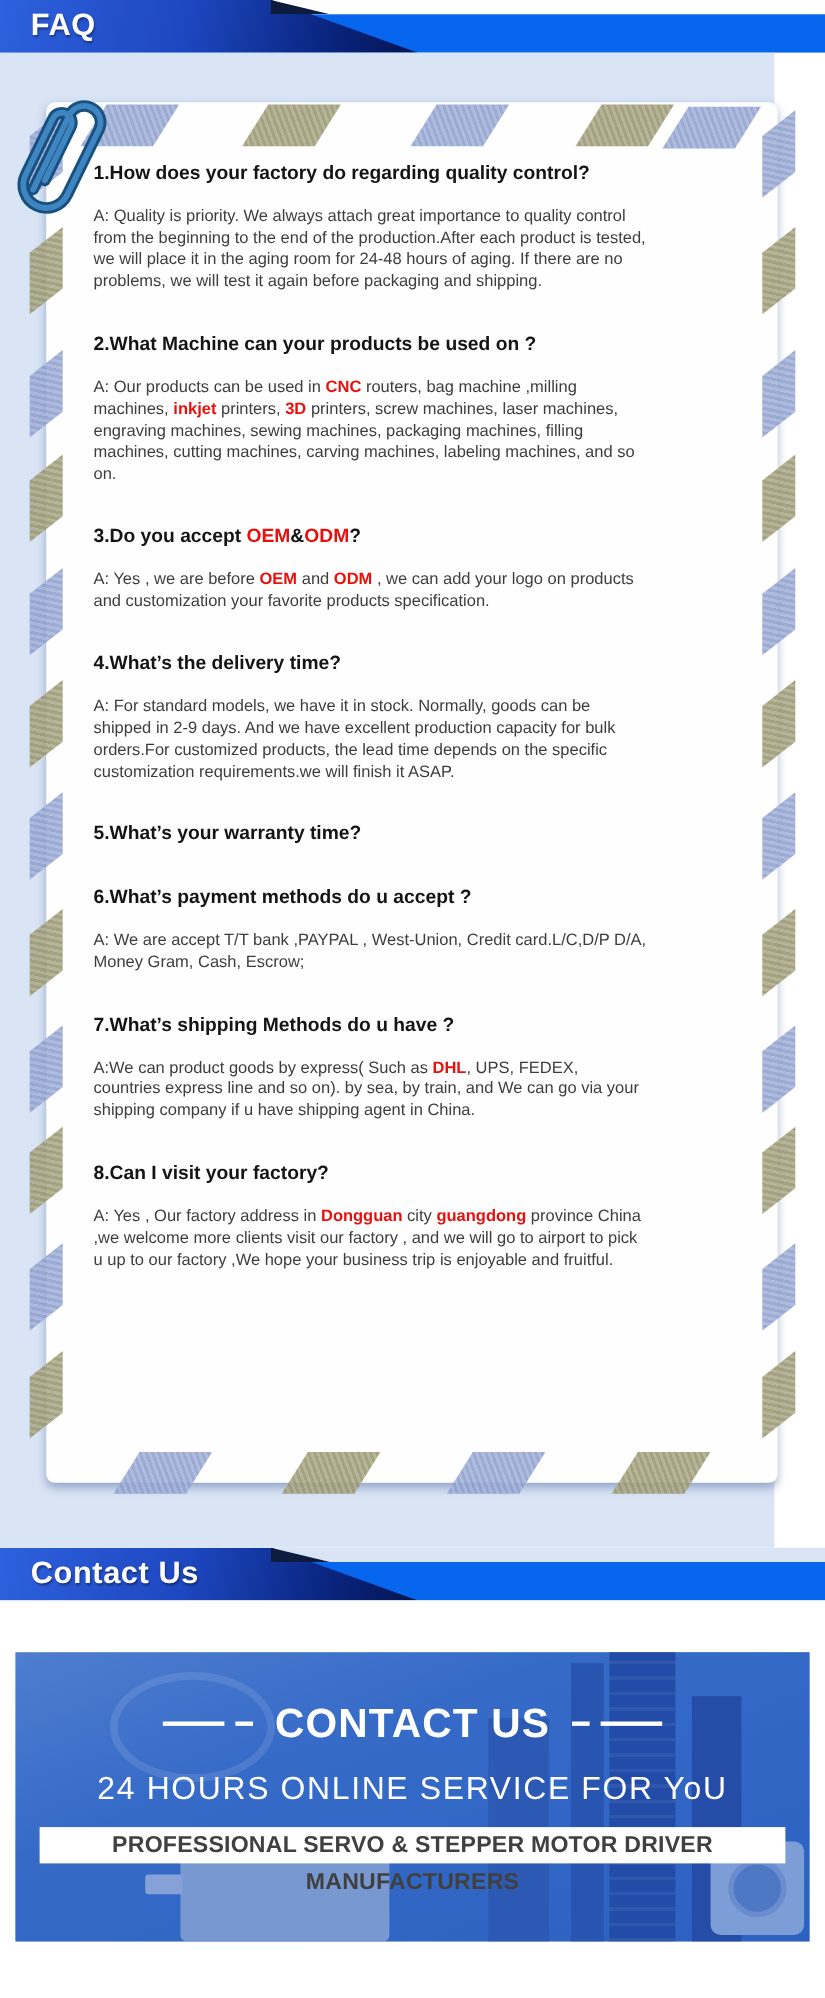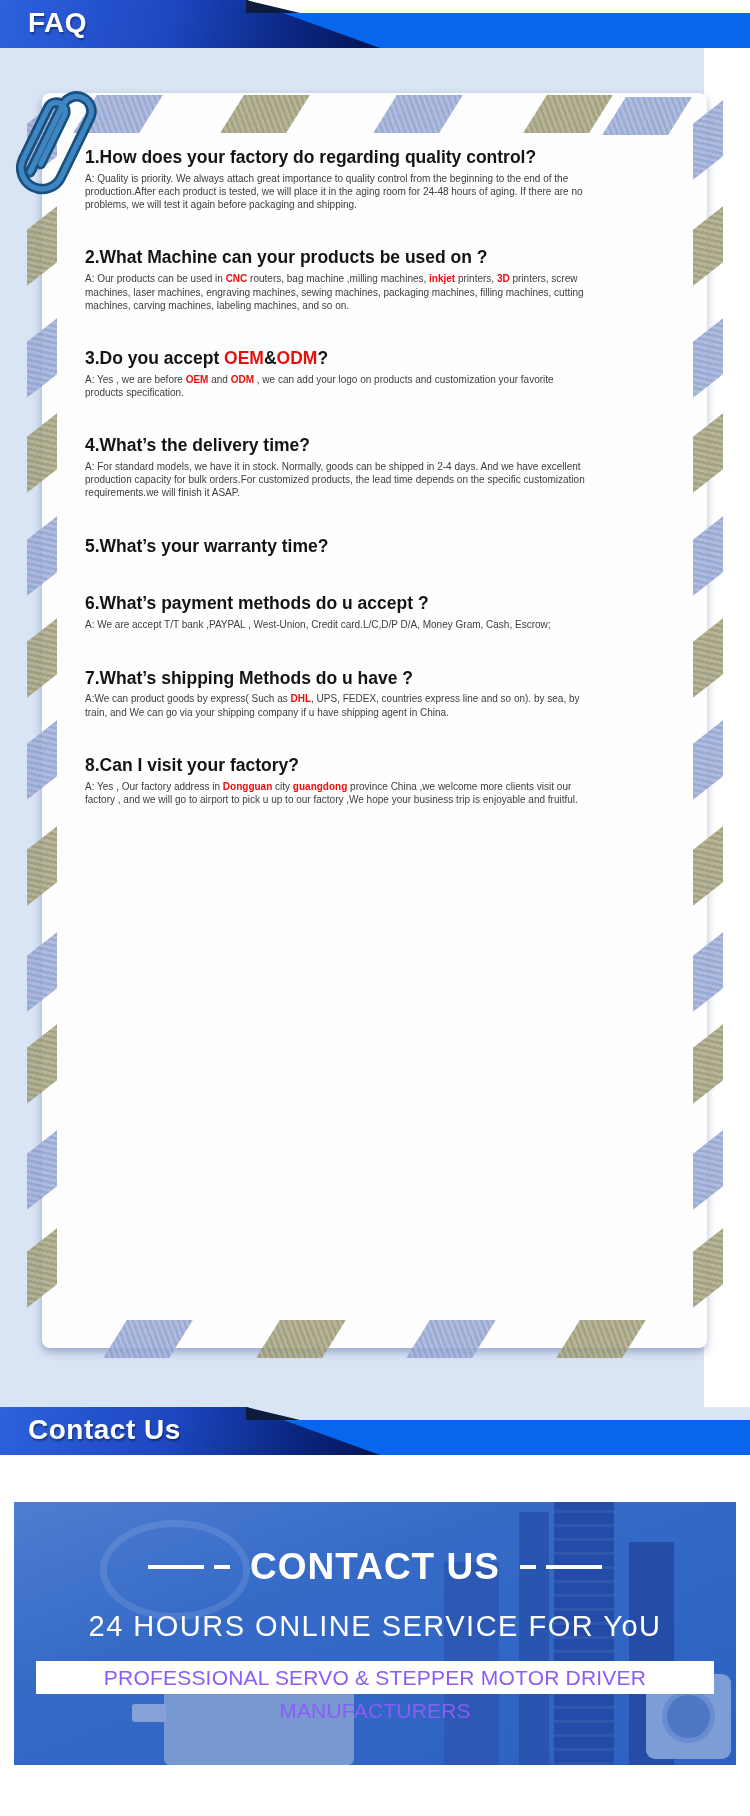--- a/index.html
+++ b/index.html
@@ -20,21 +20,21 @@
       font-size: 28px; font-weight: 700; letter-spacing: .5px;
       text-shadow: 1px 2px 2px rgba(0,0,0,.4); }
 
   
   .faq-section { position: relative; width: 704px; height: 1359px; background: #d9e4f5; }
   .paper { position: absolute; left: 42px; top: 45px; width: 665px; height: 1255px;
       background: #fefefe; border-radius: 8px; box-shadow: 0 4px 8px rgba(30,60,120,.35);
       padding: 54px 117px 0 43px; }
   .faq-item { margin-bottom: 36px; }
   .faq-item .q { font-size: 17.5px; font-weight: 700; color: #141414; line-height: 1.25; }
-  .faq-item .a { margin-top: 3px; font-size: 10px; color: #3d3d3d; line-height: 1.32; }
+  .faq-item .a { margin-top: 18px; font-size: 15px; color: #3d3d3d; line-height: 1.32; }
   .red { color: #e8100c; font-weight: 700; }
 
   
   .tape { position: absolute; opacity: .88;
       background-image: repeating-linear-gradient(45deg, rgba(255,255,255,.20) 0 2px, rgba(0,0,0,0) 2px 4px); }
   .tape-h { width: 66px; height: 38px; transform: skewX(-32deg); }
   .tape-v { width: 30px; height: 56px; transform: skewY(-38deg); }
   .tape-blue  { background-color: #8fa0cf; }
   .tape-olive { background-color: #999670; }
 
@@ -51,21 +51,21 @@
   .contact-heading-row { position: absolute; left: 0; right: 0; top: 44px;
       display: flex; align-items: center; justify-content: center; gap: 10px; }
   .dash { height: 4px; background: #fff; }
   .dash-long { width: 56px; } .dash-short { width: 16px; }
   .contact-heading { color: #fff; font-size: 37px; font-weight: 700; letter-spacing: 1px;
       margin: 0 10px; }
   .contact-sub { position: absolute; left: 0; right: 0; top: 108px; text-align: center;
       color: #fff; font-size: 29px; font-weight: 400; letter-spacing: 1.5px; }
   .contact-strip { position: absolute; left: 22px; right: 22px; top: 159px; height: 33px;
       background: #ffffff; text-align: center; line-height: 33px;
-      color: #8b5cf6; font-size: 21px; font-weight: 400; letter-spacing: .2px; }
+      color: #404040; font-size: 21px; font-weight: 700; letter-spacing: .2px; }
 </style>
 </head>
 <body>
 
 <div id="page">
 
   <div class="banner on-white">
     <div class="strip"></div>
     <div class="wedge"></div>
     <div class="notch"></div>
@@ -82,21 +82,21 @@
           <div class="faq-item">
             <h3 class="q"><span>2.What Machine can your products be used on ?</span></h3>
             <p class="a"><span>A: Our products can be used in </span><span class="red">CNC</span><span> routers, bag machine ,milling machines, </span><span class="red">inkjet</span><span> printers, </span><span class="red">3D</span><span> printers, screw machines, laser machines, engraving machines, sewing machines, packaging machines, filling machines, cutting machines, carving machines, labeling machines, and so on.</span></p>
           </div>
           <div class="faq-item">
             <h3 class="q"><span>3.Do you accept </span><span class="red">OEM</span><span>&amp;</span><span class="red">ODM</span><span>?</span></h3>
             <p class="a"><span>A: Yes , we are before </span><span class="red">OEM</span><span> and </span><span class="red">ODM</span><span> , we can add your logo on products and customization your favorite products specification.</span></p>
           </div>
           <div class="faq-item">
             <h3 class="q"><span>4.What’s the delivery time?</span></h3>
-            <p class="a"><span>A: For standard models, we have it in stock. Normally, goods can be shipped in 2-4 days. And we have excellent production capacity for bulk orders.For customized products, the lead time depends on the specific customization requirements.we will finish it ASAP.</span></p>
+            <p class="a"><span>A: For standard models, we have it in stock. Normally, goods can be shipped in 2-9 days. And we have excellent production capacity for bulk orders.For customized products, the lead time depends on the specific customization requirements.we will finish it ASAP.</span></p>
           </div>
           <div class="faq-item">
             <h3 class="q"><span>5.What’s your warranty time?</span></h3>
           </div>
           <div class="faq-item">
             <h3 class="q"><span>6.What’s payment methods do u accept ?</span></h3>
             <p class="a"><span>A: We are accept T/T bank ,PAYPAL , West-Union, Credit card.L/C,D/P D/A, Money Gram, Cash, Escrow;</span></p>
           </div>
           <div class="faq-item">
             <h3 class="q"><span>7.What’s shipping Methods do u have ?</span></h3>

